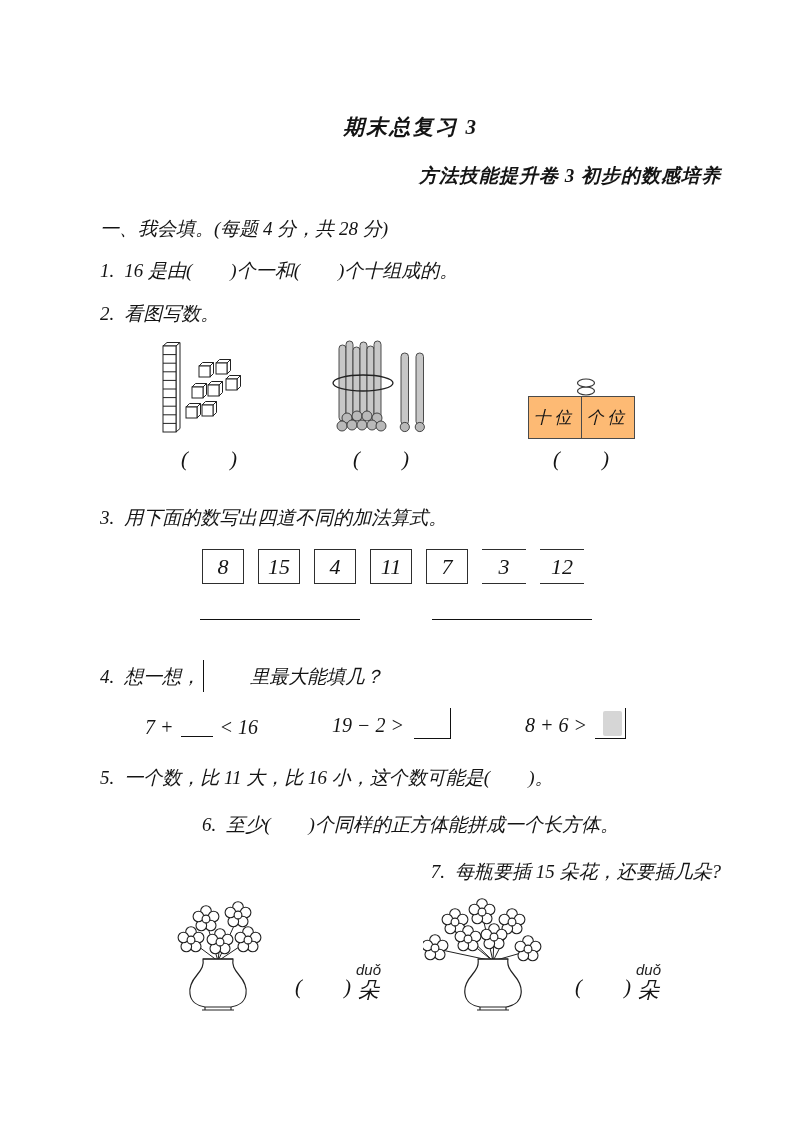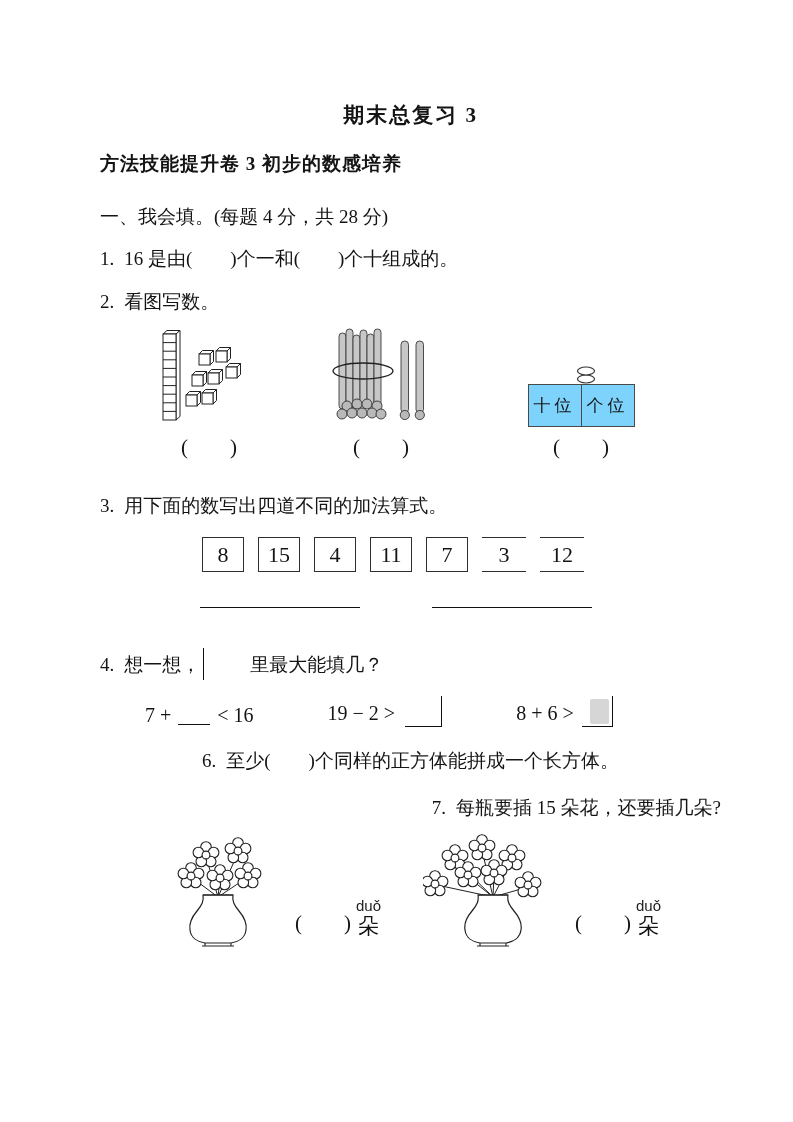--- a/index.html
+++ b/index.html
@@ -3,29 +3,29 @@
 <meta charset="utf-8">
 <style>
   html,body{margin:0;padding:0;background:#ffffff;}
   body{
     width:793px;height:1122px;
     font-family:"Liberation Serif","DejaVu Serif",serif;
     color:#141414;
     overflow:hidden;
   }
   .sheet{width:793px;height:1122px;position:relative;}
-  .content{padding:0 72px 0 100px;}
+  .content{padding:12px 72px 0 100px;font-style:italic;}
 
   .title{
     margin:0;padding-top:101px;
     text-align:center;font-size:21px;font-weight:bold;letter-spacing:2px;
   }
   .subtitle{
     margin-top:22px;
-    text-align:left;font-size:19px;font-weight:bold;letter-spacing:1px;
+    text-align:right;font-size:19px;font-weight:bold;letter-spacing:1px;
   }
   .sec-heading{margin-top:27px;font-size:19px;}
   .q{font-size:19px;margin:0;}
   .qnum{margin-right:10px;}
   .q1{margin-top:16px;}
   .q2{margin-top:17px;}
   .q3{margin-top:32px;}
   .q4{margin-top:40px;}
   .q5{margin-top:26px;}
   .q6{margin-top:21px;text-align:center;}
@@ -33,21 +33,21 @@
 
   
   .figrow{display:flex;align-items:flex-end;margin:10px 0 0 55px;}
   .fig{display:flex;flex-direction:column;align-items:center;}
   .fig-cubes{width:108px;}
   .fig-sticks{width:112px;margin-left:62px;}
   .fig-pv{width:122px;margin-left:83px;}
   .figparen{font-size:21px;margin-top:6px;white-space:pre;}
 
   .pv-beads{display:block;margin-left:10px;}
-  .pv-table{display:flex;border:1.4px solid #4a4a4a;background:#7dd3fc;}
+  .pv-table{display:flex;border:1.4px solid #4a4a4a;background:#fdba74;}
   .pv-cell{width:52px;height:41px;line-height:41px;text-align:center;font-size:17px;letter-spacing:4px;}
   .pv-cell:first-child{border-right:1.4px solid #4a4a4a;}
 
   
   .numrow{display:flex;align-items:center;gap:14px;margin:18px 0 0 102px;font-size:22px;}
   .nb{min-width:32px;height:33px;line-height:33px;text-align:center;border:1.2px solid #2e2e2e;padding:0 4px;}
   .nh{min-width:38px;height:33px;line-height:33px;text-align:center;border-top:1.2px solid #2e2e2e;border-bottom:1.2px solid #2e2e2e;padding:0 3px;}
   .anslines{display:flex;gap:72px;margin:34px 0 0 100px;}
   .ansline{width:160px;height:1px;border-bottom:1.6px solid #111;}
 
@@ -211,20 +211,21 @@
     </div>
 
     <p class="q q4"><span class="qnum">4.</span><span>想一想，</span><span class="q4box"></span><span>里最大能填几？</span></p>
 
     <div class="exprrow">
       <span class="ex"><span>7 +</span><span class="blank bu"></span><span>&lt; 16</span></span>
       <span class="ex"><span>19 − 2 &gt;</span><span class="blank br"></span></span>
       <span class="ex"><span>8 + 6 &gt;</span><span class="blank bg"><i class="smudge"></i></span></span>
     </div>
 
+    <p class="q q5"><span class="qnum">5.</span><span>一个数，比 11 大，比 16 小，这个数可能是(　　)。</span></p>
 
     <p class="q q6"><span class="qnum">6.</span><span>至少(　　)个同样的正方体能拼成一个长方体。</span></p>
 
     <p class="q q7"><span class="qnum">7.</span><span>每瓶要插 15 朵花，还要插几朵?</span></p>
 
     <div class="q7row">
 
       <svg width="125" height="118" viewBox="0 0 125 118">
         <defs>
           <g id="fA" stroke="#222" stroke-width="1.1" fill="#fff">

